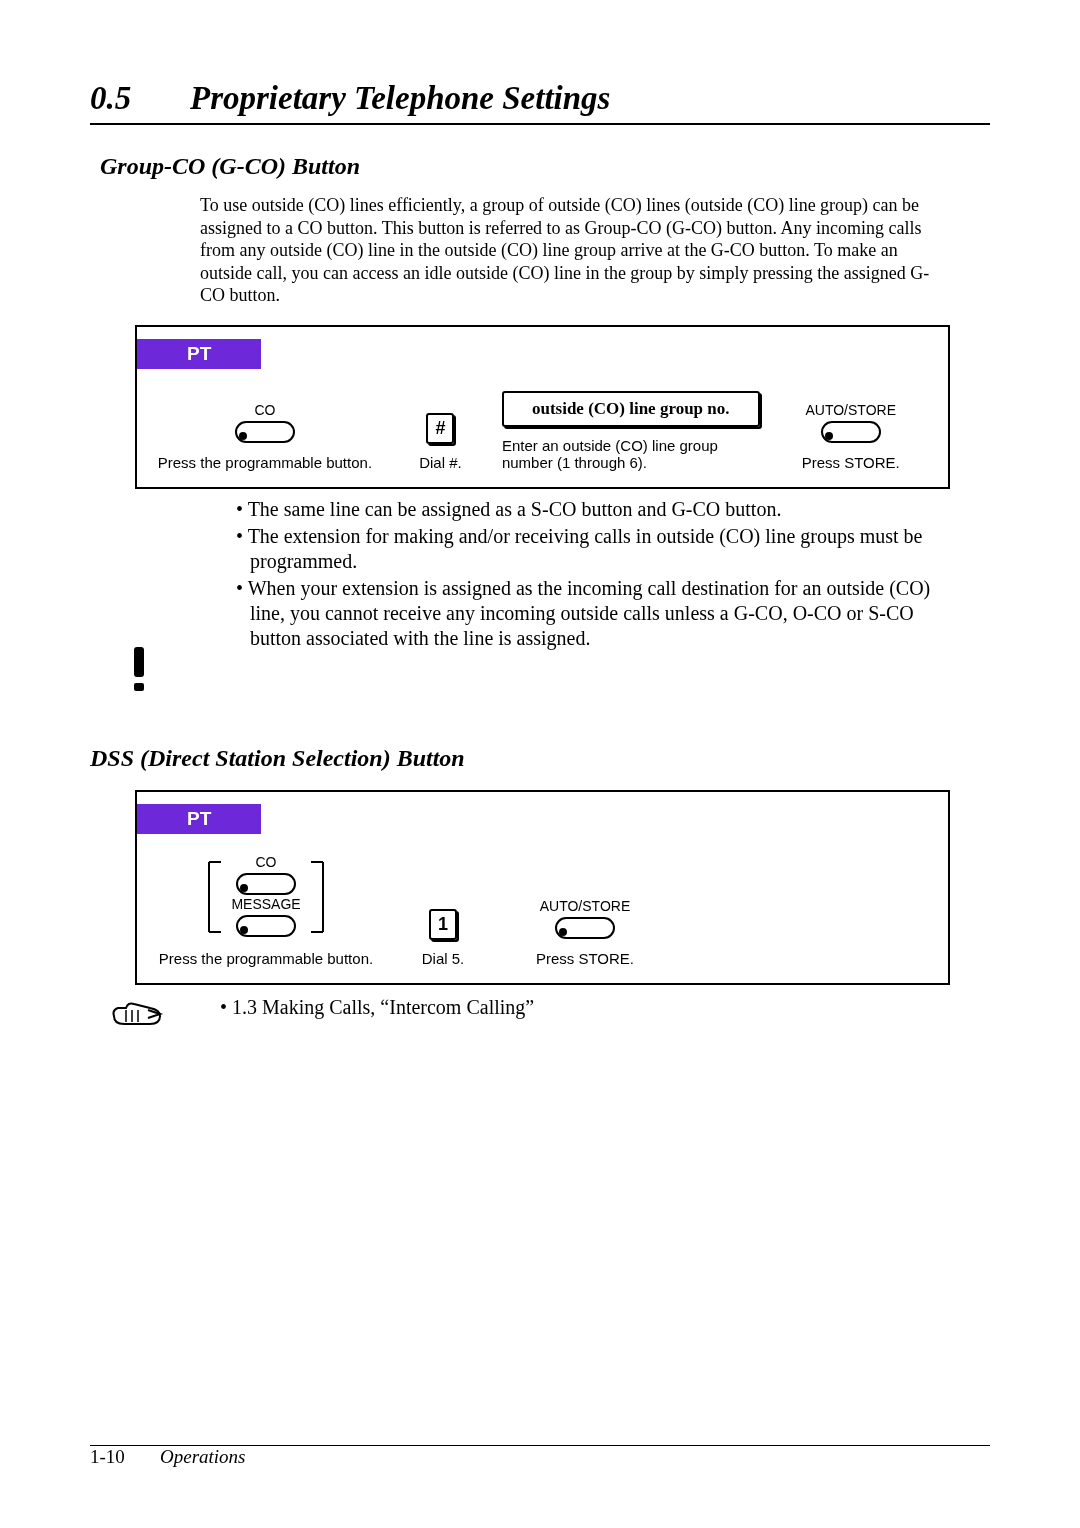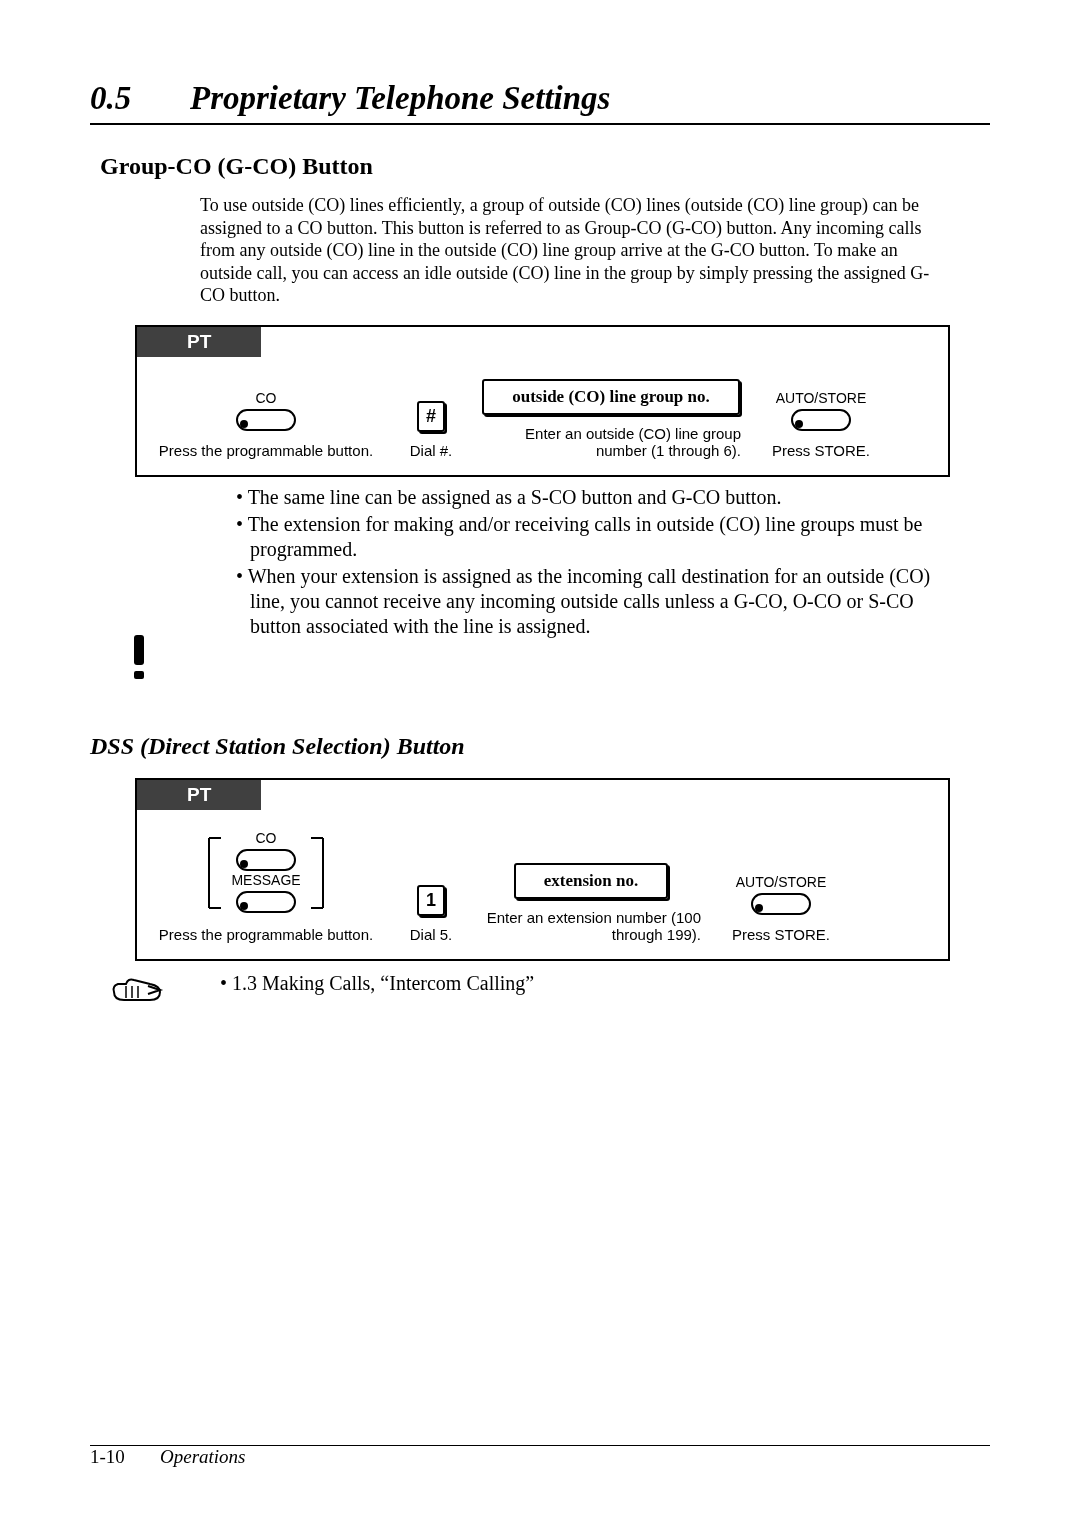--- a/index.html
+++ b/index.html
@@ -22,71 +22,72 @@
     font-size: 33px;
     padding-bottom: 6px;
     border-bottom: 2px solid #000;
     margin-bottom: 28px;
   }
   .chapter-title .num {
     display: inline-block;
     width: 100px;
   }
   .sub-heading {
+    font-style: italic;
     font-weight: bold;
     font-size: 24px;
     margin: 18px 0 14px 10px;
   }
   .intro-para {
     font-size: 18px;
     line-height: 1.25;
     margin-left: 110px;
     margin-right: 40px;
     margin-bottom: 18px;
   }
   .pt-panel {
     border: 2px solid #000;
     margin-left: 45px;
     margin-right: 40px;
     padding: 0 0 14px 0;
   }
   .pt-tab {
     display: inline-block;
-    background: #404040;
+    background: #6d28d9;
     color: #fff;
     font-family: Arial, Helvetica, sans-serif;
     font-weight: bold;
     font-size: 19px;
     padding: 4px 50px;
+    margin-top: 12px;
   }
   .panel-row {
     display: flex;
     flex-direction: row;
     align-items: flex-end;
-    gap: 0;
+    gap: 12px;
     padding: 22px 18px 2px 14px;
     font-family: Arial, Helvetica, sans-serif;
   }
   .panel-col {
     display: flex;
     flex-direction: column;
     align-items: center;
     justify-content: flex-end;
     text-align: center;
     font-size: 15px;
   }
   .panel-col .label-up {
     font-size: 14px;
     margin-bottom: 2px;
   }
   .caption {
     font-size: 15px;
     margin-top: 10px;
     line-height: 1.15;
-    text-align: right;
   }
   .key-box {
     border: 2px solid #000;
     border-radius: 3px;
     font-weight: bold;
     font-size: 18px;
     padding: 3px 7px;
     box-shadow: 2px 2px 0 #000;
     display: inline-block;
   }
@@ -238,24 +239,20 @@
           <div>MESSAGE</div>
         </div>
         <div class="caption">Press the programmable button.</div>
       </div>
 
       <div class="panel-col" style="width:100px;">
         <span class="key-box">1</span>
         <div class="caption">Dial 5.</div>
       </div>
 
-      <div class="panel-col" style="width:220px; align-items:flex-start; text-align:left;">
-        <div style="align-self:center;"><span class="field-box">extension no.</span></div>
-        <div class="caption">Enter an extension number (100 through 199).</div>
-      </div>
 
       <div class="panel-col" style="width:160px;">
         <div class="label-up">AUTO/STORE</div>
         <svg width="62" height="24">
           <rect x="2" y="2" width="58" height="20" rx="10" ry="10" fill="none" stroke="#000" stroke-width="2"></rect>
           <rect x="5" y="12" width="8" height="8" rx="4" fill="#000"></rect>
         </svg>
         <div class="caption">Press STORE.</div>
       </div>
 

